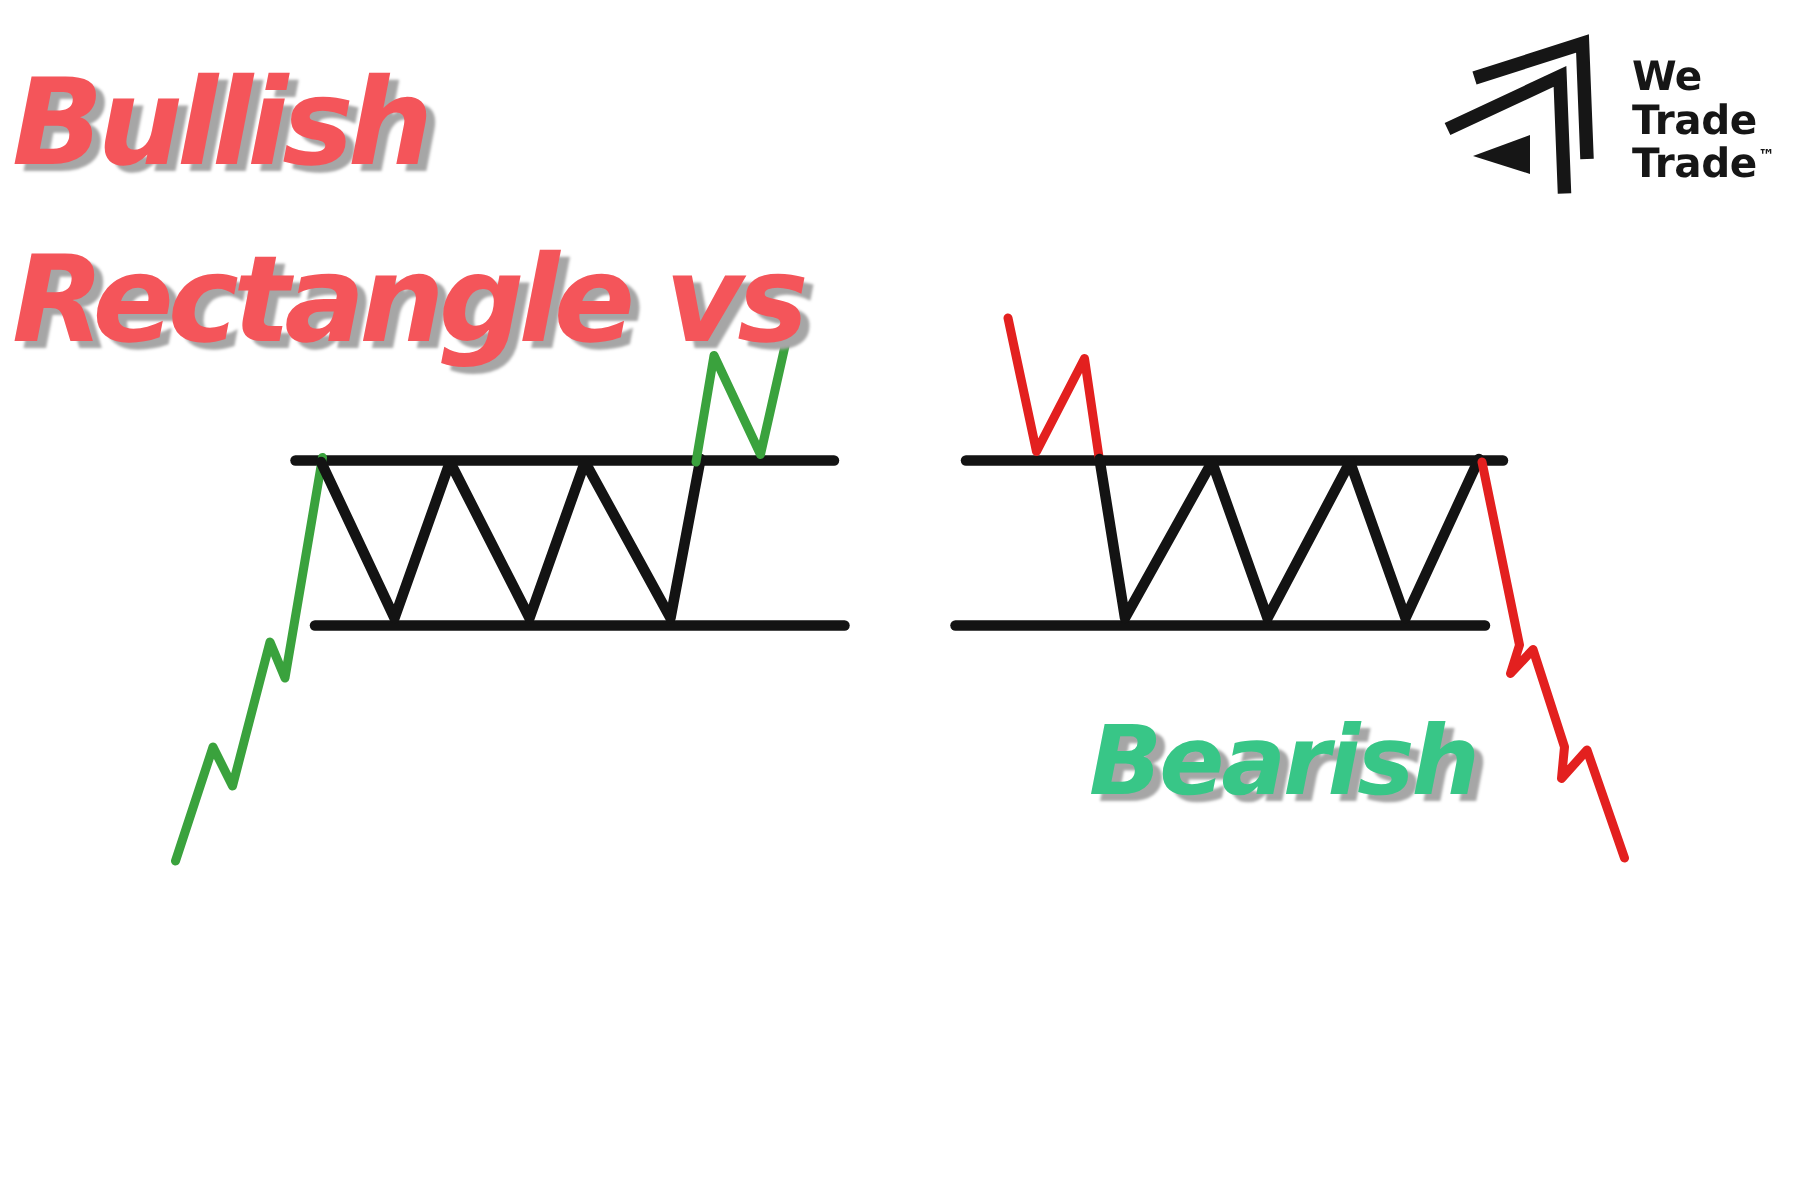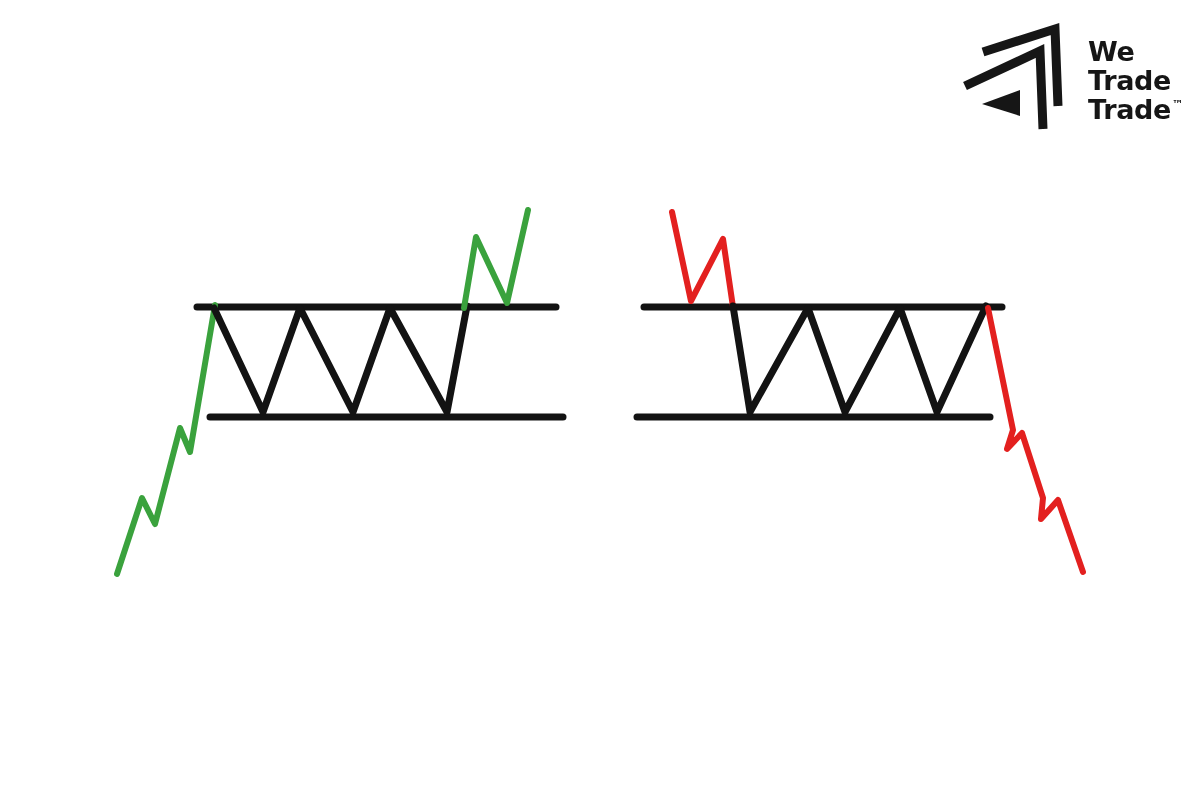--- a/index.html
+++ b/index.html
@@ -87,22 +87,27 @@
       <polyline points="117,574 142,498 155,524 180,428 190,452 215,305" stroke="#3aa23d" stroke-width="6" fill="none" stroke-linecap="round" stroke-linejoin="round"></polyline>
       <polyline points="214,308 263,412 300,308 353,412 390,308 447,412 467,306" stroke="#131313" stroke-width="7" fill="none" stroke-linecap="round" stroke-linejoin="round"></polyline>
       <polyline points="464,308 476,237 507,303 528,210" stroke="#3aa23d" stroke-width="6" fill="none" stroke-linecap="round" stroke-linejoin="round"></polyline>
       <line x1="644" y1="307" x2="1002" y2="307" stroke="#131313" stroke-width="7" stroke-linecap="round"></line>
       <line x1="637" y1="417" x2="990" y2="417" stroke="#131313" stroke-width="7" stroke-linecap="round"></line>
       <polyline points="672,212 691,301 723,239 733,307" stroke="#e3201f" stroke-width="6" fill="none" stroke-linecap="round" stroke-linejoin="round"></polyline>
       <polyline points="733,306 750,412 808,308 845,412 900,308 937,412 986,306" stroke="#131313" stroke-width="7" fill="none" stroke-linecap="round" stroke-linejoin="round"></polyline>
       <polyline points="988,308 1013,430 1007,449 1022,433 1043,498 1041,519 1058,500 1083,572" stroke="#e3201f" stroke-width="6" fill="none" stroke-linecap="round" stroke-linejoin="round"></polyline>
     </svg>
 
+  <div class="headline headline-red">
+    <div>Bullish</div>
+    <div>Rectangle vs</div>
+  </div>
 
   <div class="headline headline-green">
+    <div>Bearish</div>
   </div>
 
   <div class="logo">
     <svg id="logo-icon-svg" class="logo-icon" viewBox="0 0 112 112">
         <polyline points="33,30 105,7 108,84" stroke="#161616" stroke-width="9" fill="none"></polyline>
         <polyline points="15,64 90,29 93,107" stroke="#161616" stroke-width="9" fill="none"></polyline>
         <polygon points="32,82 70,68 70,94" fill="#161616"></polygon>
       </svg>
     <div class="logo-text">
       <div>We</div>

